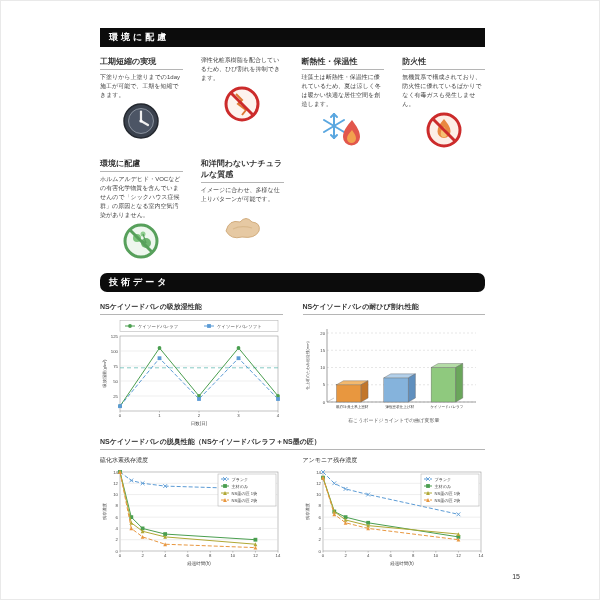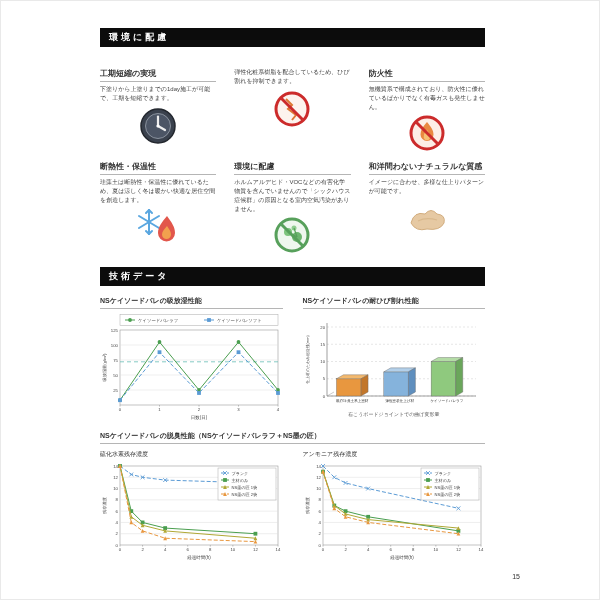--- a/index.html
+++ b/index.html
@@ -2,27 +2,27 @@
 <html><head>
 <meta charset="utf-8">
 <style>
   html,body{margin:0;padding:0;background:#fff;}
   .page{position:relative;width:600px;height:600px;background:#fff;overflow:hidden;
         font-family:"Liberation Sans","DejaVu Sans",sans-serif;color:#222;
         box-shadow:inset 0 0 0 1px #e9e9e9;}
   .content{position:absolute;left:100px;top:28px;width:385px;}
   .banner{background:#0c0c0c;color:#fff;font-size:9px;font-weight:bold;
           letter-spacing:3px;padding:3px 9px;}
-  .features-grid{display:grid;grid-template-columns:1fr 1fr 1fr;column-gap:18px;margin-top:21px;}
+  .features-grid{display:grid;grid-template-columns:1fr 1fr 1fr 1fr;column-gap:18px;margin-top:9px;}
   .feature{margin-bottom:7px;}
   .feature-title{font-size:8px;font-weight:bold;color:#333;border-bottom:1px solid #b5b5b5;
                  padding-bottom:2px;margin-bottom:3px;}
   .feature-body{font-size:6px;line-height:1.5;color:#444;min-height:20px;}
   .feature-icon{display:flex;justify-content:center;align-items:center;height:42px;}
-  .tech-banner{margin-top:4px;}
+  .tech-banner{margin-top:4px;border-radius:7px;}
   .charts-row{display:flex;gap:20px;margin-top:10px;}
   .chart-block{flex:1;min-width:0;}
   .chart-title{font-size:7px;font-weight:bold;color:#333;border-bottom:1px solid #b5b5b5;
                padding-bottom:2px;margin-bottom:4px;}
   .chart-canvas{width:100%;height:108px;}
   .crack-canvas{height:96px;}
   .chart-caption{font-size:5px;color:#555;text-align:center;margin-top:2px;}
   .deodor-heading{font-size:7px;font-weight:bold;color:#333;border-bottom:1px solid #b5b5b5;
                   margin-top:10px;padding-bottom:2px;}
   .deodor-row{display:flex;gap:20px;margin-top:6px;}
@@ -63,48 +63,48 @@
         <div class="feature-icon">
           <svg width="40" height="40" viewBox="0 0 40 40">
             <circle cx="20" cy="20" r="16" fill="#fdf3ee" stroke="#cc2b2b" stroke-width="3"></circle>
             <polyline points="14,10 20,16 16,20 24,26 20,31" fill="none" stroke="#dd7733" stroke-width="2"></polyline>
             <line x1="9.5" y1="9.5" x2="30.5" y2="30.5" stroke="#cc2b2b" stroke-width="3"></line>
           </svg>
         </div>
       </div>
 
       <div class="feature">
-        <div class="feature-title">防火性</div>
-        <div class="feature-body">無機質系で構成されており、防火性に優れているばかりでなく有毒ガスも発生しません。</div>
-        <div class="feature-icon">
-          <svg width="40" height="40" viewBox="0 0 40 40">
-            <circle cx="20" cy="20" r="16" fill="#fdeee6" stroke="#cc2b2b" stroke-width="3"></circle>
-            <path d="M20 9 C24 14 26.5 17 26.5 21.5 A6.5 6.5 0 1 1 13.5 21.5 C13.5 17 16 13.5 20 9 Z" fill="#e98840"></path>
-            <path d="M20 17 C22 19.5 23 21 23 23.2 A3.2 3.2 0 1 1 16.8 23.2 C16.8 21 18 19 20 17 Z" fill="#f6c173"></path>
-            <line x1="9.5" y1="9.5" x2="30.5" y2="30.5" stroke="#cc2b2b" stroke-width="3"></line>
-          </svg>
-        </div>
-      </div>
-
-      <div class="feature">
         <div class="feature-title">断熱性・保温性</div>
         <div class="feature-body">珪藻土は断熱性・保温性に優れているため、夏は涼しく冬は暖かい快適な居住空間を創造します。</div>
         <div class="feature-icon">
           <svg width="46" height="40" viewBox="0 0 46 40">
             <g stroke="#5aa7e0" stroke-width="2" stroke-linecap="round">
               <line x1="14" y1="4" x2="14" y2="28"></line>
               <line x1="4" y1="10" x2="24" y2="22"></line>
               <line x1="24" y1="10" x2="4" y2="22"></line>
               <line x1="14" y1="4" x2="11" y2="7"></line>
                 <line x1="14" y1="4" x2="17" y2="7"></line>
               <line x1="14" y1="28" x2="11" y2="25"></line>
                 <line x1="14" y1="28" x2="17" y2="25"></line>
             </g>
             <path d="M32 10 C37 17 40 21 40 27 A8.5 8.5 0 1 1 23 27 C23 21 27 16 32 10 Z" fill="#e2574c"></path>
             <path d="M32 20 C34.5 23.5 36 25.5 36 28.5 A4.5 4.5 0 1 1 27 28.5 C27 25.5 29.5 23 32 20 Z" fill="#f2a14e"></path>
+          </svg>
+        </div>
+      </div>
+
+      <div class="feature">
+        <div class="feature-title">防火性</div>
+        <div class="feature-body">無機質系で構成されており、防火性に優れているばかりでなく有毒ガスも発生しません。</div>
+        <div class="feature-icon">
+          <svg width="40" height="40" viewBox="0 0 40 40">
+            <circle cx="20" cy="20" r="16" fill="#fdeee6" stroke="#cc2b2b" stroke-width="3"></circle>
+            <path d="M20 9 C24 14 26.5 17 26.5 21.5 A6.5 6.5 0 1 1 13.5 21.5 C13.5 17 16 13.5 20 9 Z" fill="#e98840"></path>
+            <path d="M20 17 C22 19.5 23 21 23 23.2 A3.2 3.2 0 1 1 16.8 23.2 C16.8 21 18 19 20 17 Z" fill="#f6c173"></path>
+            <line x1="9.5" y1="9.5" x2="30.5" y2="30.5" stroke="#cc2b2b" stroke-width="3"></line>
           </svg>
         </div>
       </div>
 
       <div class="feature">
         <div class="feature-title">環境に配慮</div>
         <div class="feature-body">ホルムアルデヒド・VOCなどの有害化学物質を含んでいませんので「シックハウス症候群」の原因となる室内空気汚染がありません。</div>
         <div class="feature-icon">
           <svg width="40" height="40" viewBox="0 0 40 40">
             <circle cx="20" cy="20" r="16" fill="#eef7ee" stroke="#57a05b" stroke-width="3"></circle>

